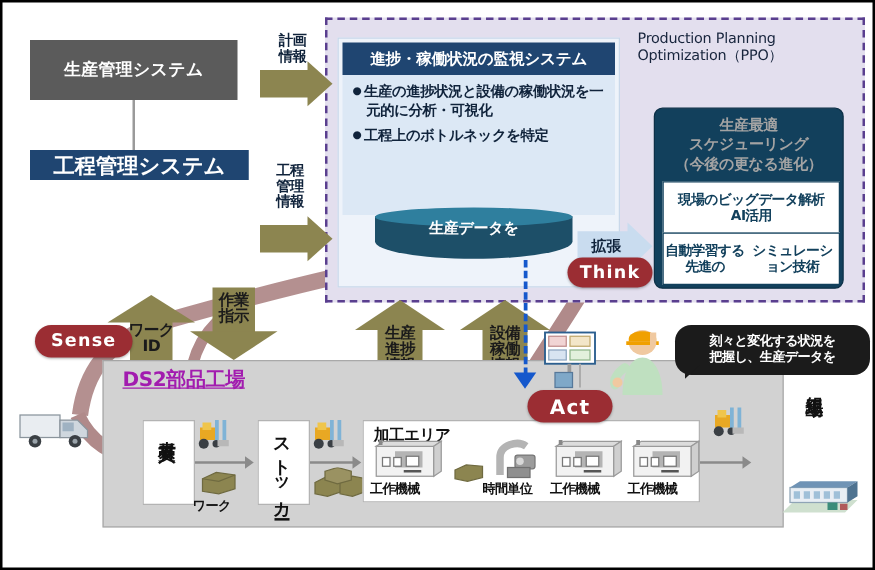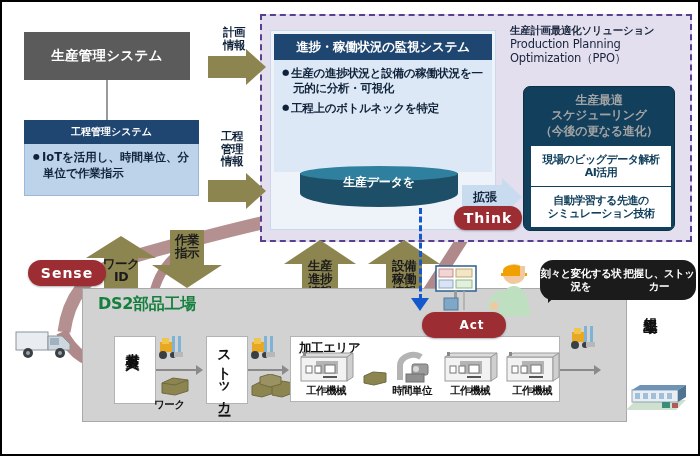--- a/index.html
+++ b/index.html
@@ -7,21 +7,21 @@
   #root{position:relative;width:700px;height:456px;background:#ffffff;overflow:hidden;
         border:2px solid #000;box-sizing:border-box;}
   .abs{position:absolute;box-sizing:border-box;}
   .ctr{display:flex;align-items:center;justify-content:center;text-align:center;}
 
   
   #prod-mgmt{left:22px;top:30px;width:166px;height:48px;background:#5b5b5b;color:#fff;
              font-size:13.5px;font-weight:bold;letter-spacing:.3px;}
   #connector{left:104px;top:78px;width:2px;height:40px;background:#9a9a9a;}
   #proc-mgmt{left:22px;top:118px;width:175px;height:24px;background:#1f4571;color:#fff;
-             font-size:10px;font-weight:bold;}
+             font-size:17px;font-weight:bold;}
   #proc-body{left:22px;top:142px;width:175px;height:52px;background:#bcd3ea;border:1px solid #9db8d4;
              border-top:none;padding:6px 6px 4px 6px;}
   #proc-body .bullet{font-size:11.5px;color:#10233b;font-weight:bold;line-height:1.35;
                      text-indent:-10px;padding-left:12px;}
   #proc-body .bullet:before{content:"\25CF";font-size:8px;vertical-align:2px;padding-right:2px;}
 
   
   #ppo-zone{left:258px;top:12px;width:432px;height:228px;background:#e3dfee;
             border:2px dashed #5a3f8f;}
   #ppo-title{left:508px;top:22px;width:180px;}
@@ -74,40 +74,40 @@
   .arrow-up{position:absolute;}
   .arrow-up .shaft{position:absolute;background:#8c8550;}
   .arrow-up .head{position:absolute;width:0;height:0;left:0;top:0;}
   .arrow-dn .shaft{position:absolute;background:#8c8550;}
   .arrow-dn .head{position:absolute;width:0;height:0;}
   .uplabel{position:absolute;font-size:12.5px;font-weight:bold;color:#1b1b1b;line-height:1.02;
            text-align:center;letter-spacing:-.5px;}
 
   
   #factory{left:80px;top:286px;width:545px;height:134px;background:#d2d2d2;border:1px solid #a9a9a9;}
-  #factory-label{left:96px;top:292px;font-size:16px;font-weight:bold;color:#15803d;letter-spacing:-.3px;}
+  #factory-label{left:96px;top:292px;font-size:16px;font-weight:bold;color:#a21caf;letter-spacing:-.3px;text-decoration:underline;}
   .station{position:absolute;background:#fff;border:1px solid #b3b3b3;}
   .stname-v{position:absolute;writing-mode:vertical-rl;text-orientation:upright;font-size:14px;
             font-weight:bold;color:#111;letter-spacing:1px;}
   #proc-area{left:288px;top:334px;width:270px;height:66px;background:#fff;border:1px solid #b3b3b3;}
   #proc-area-label{position:absolute;left:8px;top:3px;font-size:12.5px;font-weight:bold;color:#111;
                    letter-spacing:-.4px;}
-  .machine-cap{position:absolute;font-size:10.5px;font-weight:bold;color:#111;text-align:center;
+  .machine-cap{position:absolute;font-size:10.5px;font-weight:bold;color:#111;
                letter-spacing:-.6px;}
   .flowline{position:absolute;height:2px;background:#8a8a8a;}
   .flowhead{position:absolute;width:0;height:0;border-top:5px solid transparent;
             border-bottom:5px solid transparent;border-left:7px solid #8a8a8a;}
 
   
   .badge{position:absolute;background:#9b2d33;color:#fff;border-radius:14px;font-weight:bold;
          display:flex;align-items:center;justify-content:center;letter-spacing:1px;
          box-shadow:0 1px 2px rgba(0,0,0,.3);}
   #sense{left:26px;top:258px;width:78px;height:26px;font-size:14px;}
   #think{left:452px;top:204px;width:68px;height:24px;font-size:14px;}
-  #act{left:420px;top:310px;width:68px;height:26px;font-size:12px;padding-left:16px;}
+  #act{left:420px;top:310px;width:68px;height:26px;font-size:16px;}
   
   #bubble{left:538px;top:258px;width:156px;height:40px;background:#1b1b1b;border-radius:13px;
           color:#fff;font-size:10.5px;font-weight:bold;line-height:1.25;letter-spacing:-.5px;}
   #bubble-tail{left:546px;top:290px;width:0;height:0;border-top:11px solid #1b1b1b;
                border-right:12px solid transparent;}
 
   
   #act-line{left:417px;top:206px;width:0;height:92px;border-left:3px dashed #1558cc;}
   #act-head{left:409px;top:296px;width:0;height:0;border-left:9px solid transparent;
             border-right:9px solid transparent;border-top:13px solid #1558cc;}
@@ -138,34 +138,30 @@
     <path d="M470,222 C452,250 430,285 408,318" stroke="#b08a8a" stroke-width="12" fill="none"></path>
     <path d="M300,352 C330,344 360,336 392,326" stroke="#b08a8a" stroke-width="12" fill="none"></path>
     <path d="M306,341 L288,354 L310,361 z" fill="#b08a8a"></path>
 
     <path d="M150,300 C154,272 168,252 196,240" stroke="#b08a8a" stroke-width="9" fill="none"></path>
   </svg>
 
   <div id="ppo-zone" class="abs"></div>
 
   <div id="ppo-title" class="abs">
-    <div class="jp">生産計画最適化ソリューション</div>
     <div class="en">Production Planning</div>
     <div class="en">Optimization（PPO）</div>
   </div>
 
   <div id="prod-mgmt" class="abs ctr">
     <span>生産管理システム</span>
   </div>
   <div id="connector" class="abs"></div>
   <div id="proc-mgmt" class="abs ctr">
     <span>工程管理システム</span>
-  </div>
-  <div id="proc-body" class="abs">
-    <div class="bullet">IoTを活用し、時間単位、分単位で作業指示</div>
   </div>
 
   <div class="arrow-r abs" style="left:206px;top:54px;width:58px;height:22px;">
     <div class="shaft" style="width:40px;"></div>
     <div class="head" style="left:38px;top:-7px;border-top:18px solid transparent;border-bottom:18px solid transparent;border-left:20px solid #8c8550;"></div>
   </div>
   <div class="olabel abs" style="left:210px;top:24px;width:44px;">
     <div>計画</div>
     <div>情報</div>
   </div>
@@ -206,21 +202,21 @@
   <div id="sched" class="abs">
     <div id="sched-head" class="ctr" style="flex-direction:column;">
       <div>生産最適</div>
       <div>スケジューリング</div>
       <div>（今後の更なる進化）</div>
     </div>
     <div id="sched-b1" class="ctr" style="flex-direction:column;">
       <div>現場のビッグデータ解析</div>
       <div>AI活用</div>
     </div>
-    <div id="sched-b2" class="ctr" style="flex-direction:column;">
+    <div id="sched-b2" class="ctr" style="flex-direction:row;">
       <div>自動学習する先進の</div>
       <div>シミュレーション技術</div>
     </div>
   </div>
 
   <div class="arrow-up abs" style="left:84px;top:234px;width:70px;height:52px;">
     <div class="head" style="border-left:35px solid transparent;border-right:35px solid transparent;border-bottom:22px solid #8c8550;"></div>
     <div class="shaft" style="left:18px;top:21px;width:34px;height:31px;"></div>
   </div>
   <div class="uplabel abs" style="left:84px;top:256px;width:70px;">
@@ -422,19 +418,19 @@
   <div id="think" class="badge">
     <span>Think</span>
   </div>
   <div id="act" class="badge">
     <span>Act</span>
   </div>
 
   <div id="act-line" class="abs"></div>
   <div id="act-head" class="abs"></div>
 
-  <div id="bubble" class="abs ctr" style="">
+  <div id="bubble" class="abs ctr" style="flex-direction:column;">
     <div>刻々と変化する状況を</div>
-    <div>把握し、ストッカー</div>
+    <div>把握し、生産データを</div>
   </div>
   <div id="bubble-tail" class="abs"></div>
 
 </div>
 
 </body></html>

